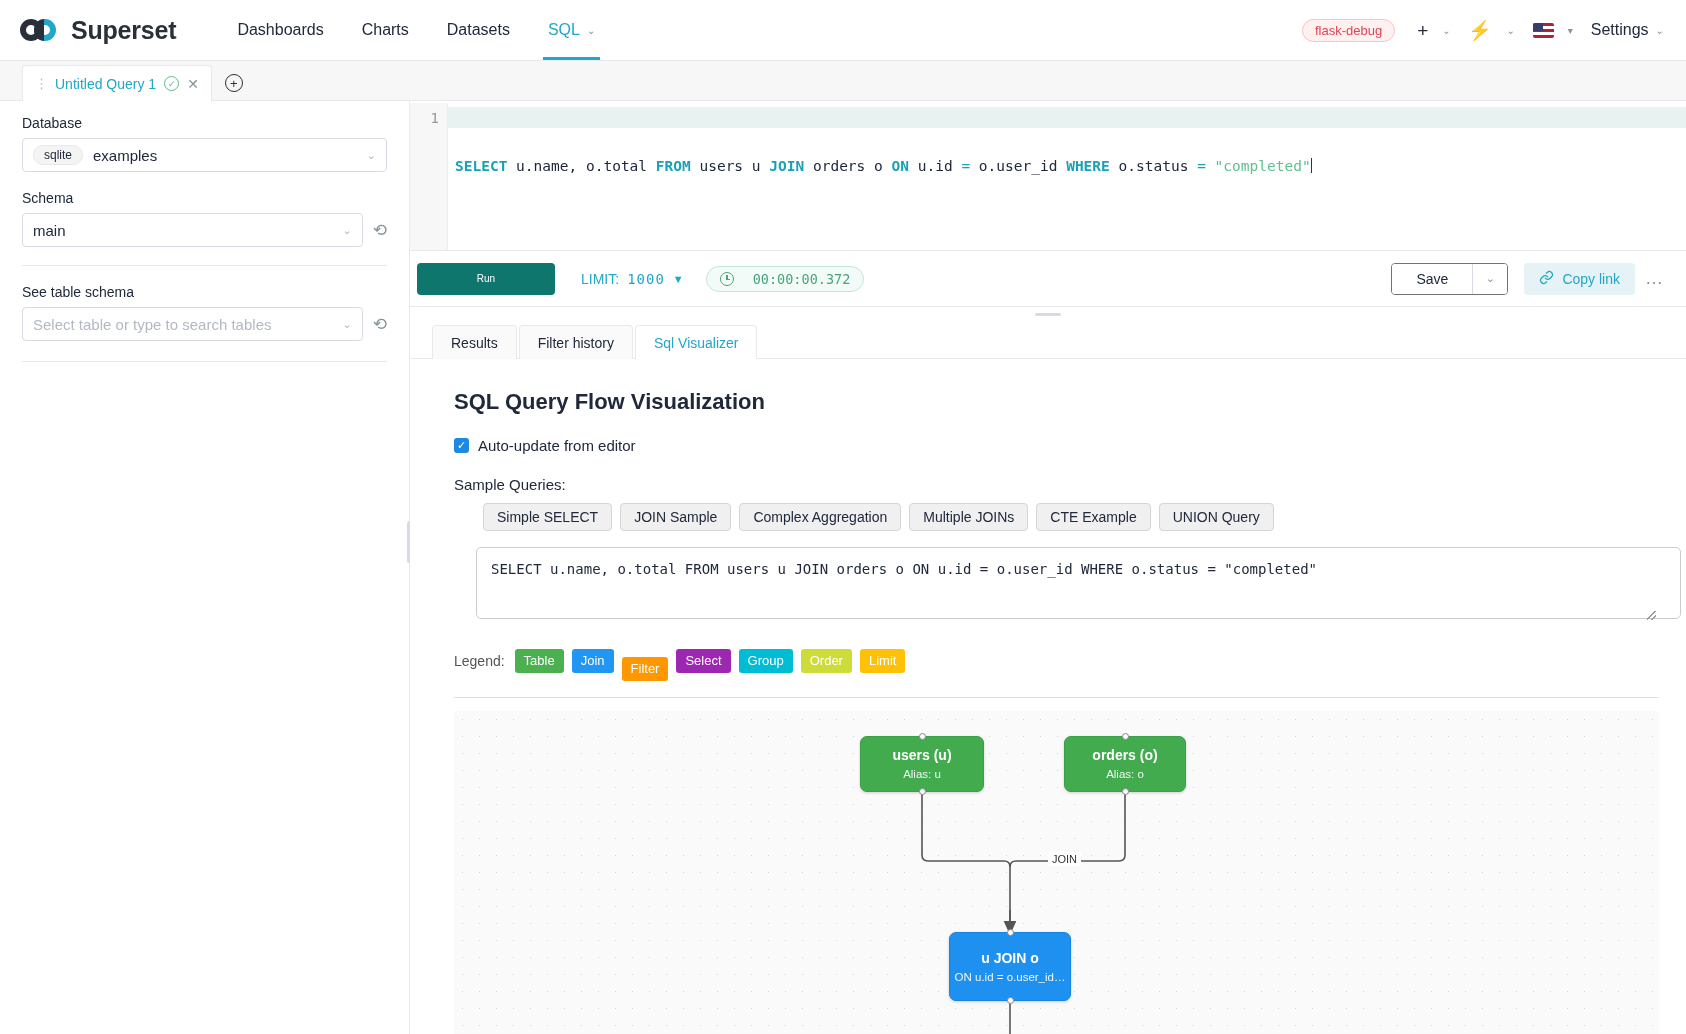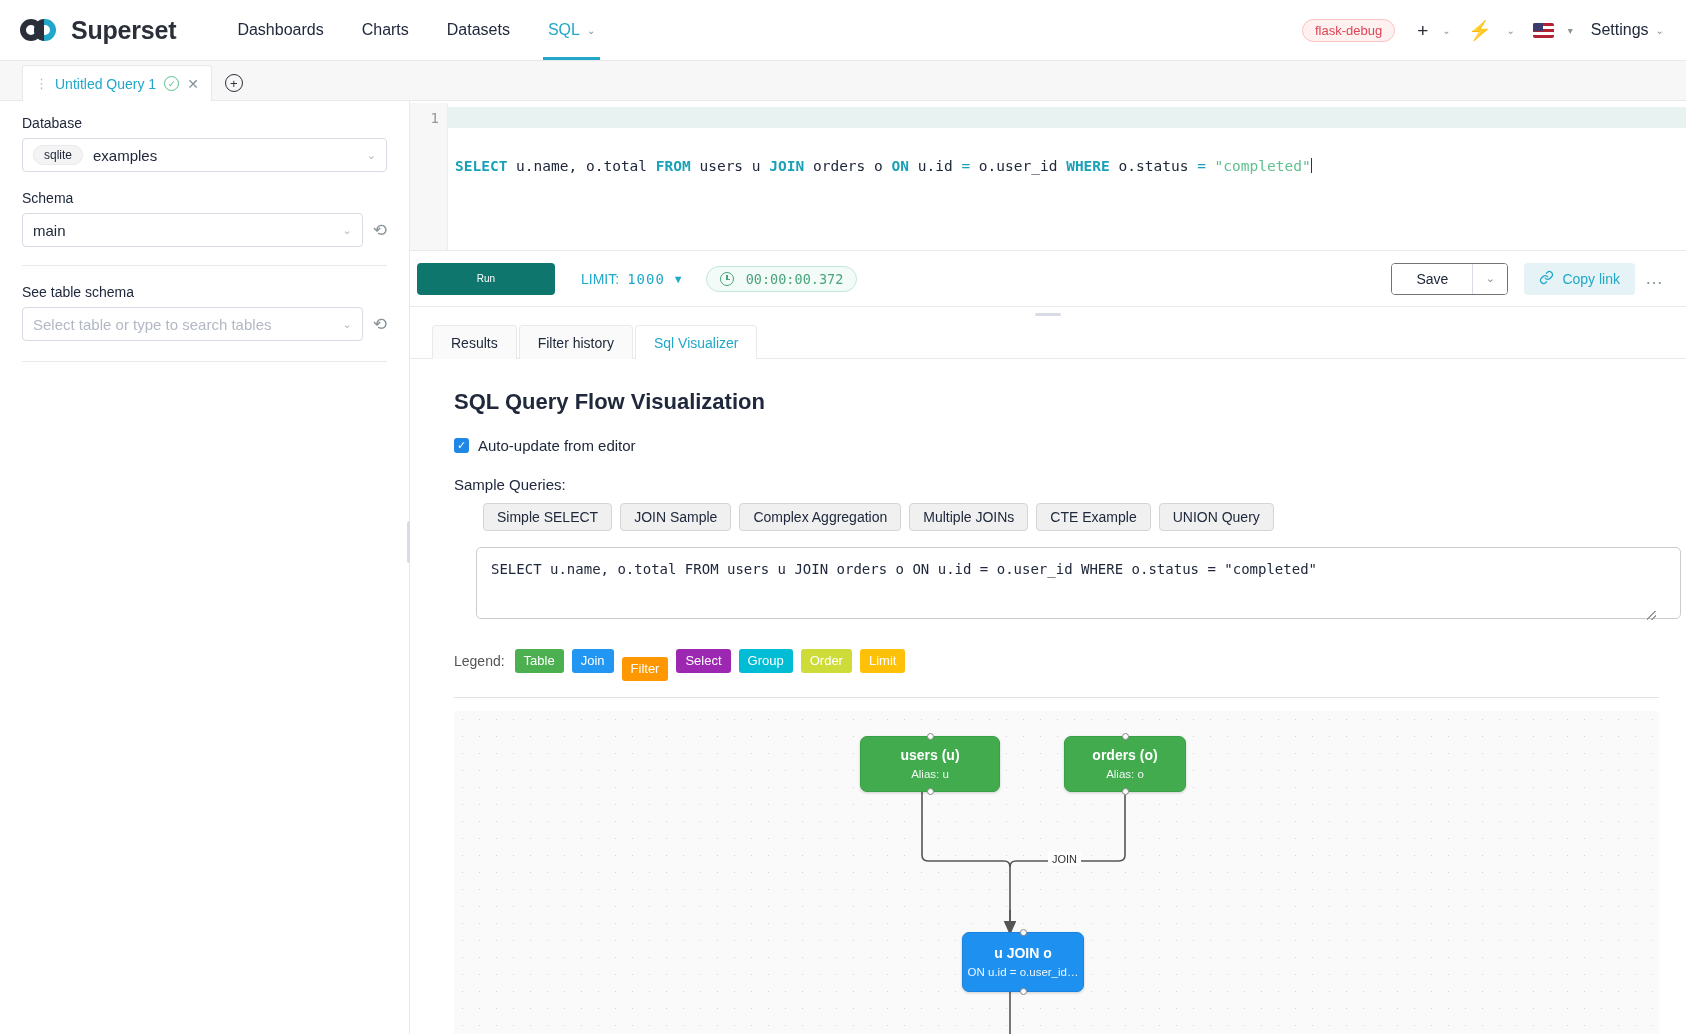--- a/index.html
+++ b/index.html
@@ -163,21 +163,21 @@
     font-family: Liberation Sans, sans-serif;
   }
   .limit-ctl {
     display: flex; align-items: center; gap: 8px; margin-left: 26px;
     color: #20a7c9; font-size: 14px; cursor: pointer;
   }
   .limit-ctl .lbl { color: #20a7c9; }
   .limit-ctl .val { color: #20a7c9; font-family: "DejaVu Sans Mono", monospace; letter-spacing: 1px; }
   .limit-ctl .tri { font-size: 11px; }
   .timer-chip {
-    display: flex; align-items: center; gap: 12px; margin-left: 22px;
+    display: flex; align-items: center; gap: 19px; margin-left: 22px;
     border: 1px solid #c2e8d5; background: #f2fbf7; border-radius: 14px;
     padding: 4px 13px; color: #4aa37d; font-size: 13.5px;
     font-family: "DejaVu Sans Mono", monospace;
   }
   .clock {
     width: 14px; height: 14px; border-radius: 50%; border: 1.3px solid #4aa37d;
     position: relative; flex: none;
   }
   .clock::before { content:""; position:absolute; left:5.5px; top:2.5px; width:1.3px; height:4.5px; background:#4aa37d; }
   .clock::after  { content:""; position:absolute; left:5.5px; top:6.2px; width:3.6px; height:1.3px; background:#4aa37d; }
@@ -471,33 +471,33 @@
           <defs>
             <marker id="arrow" markerWidth="9" markerHeight="9" refX="4.5" refY="4" orient="auto">
               <path d="M0,0 L9,4 L0,8 z" fill="#555"></path>
             </marker>
           </defs>
         <path d="M468,81 L468,144 Q468,150 474,150 L550,150 Q556,150 556,156 L556,211" stroke="#555" stroke-width="1.6" fill="none"></path>
             <path d="M671,81 L671,144 Q671,150 665,150 L562,150 Q556,150 556,156" stroke="#555" stroke-width="1.6" fill="none"></path>
             <path d="M556,199 L556,217" stroke="#555" stroke-width="1.6" fill="none" marker-end="url(#arrow)"></path>
             <path d="M556,277 L556,347" stroke="#555" stroke-width="1.6" fill="none"></path>
           </svg>
-      <div class="node table-node" style="left: 406px; top: 25px; width: 140px; height: 56px;">
+      <div class="node table-node" style="left: 406px; top: 25px; width: 124px; height: 56px;">
             <span class="port top"></span>
             <div class="n-title">users (u)</div>
             <div class="n-sub">Alias: u</div>
             <span class="port bot"></span>
           </div>
           <div class="node table-node" style="left: 610px; top: 25px; width: 122px; height: 56px;">
             <span class="port top"></span>
             <div class="n-title">orders (o)</div>
             <div class="n-sub">Alias: o</div>
             <span class="port bot"></span>
           </div>
-          <div class="node join-node" style="left: 508px; top: 221px; width: 122px; height: 60px;">
+          <div class="node join-node" style="left: 495px; top: 221px; width: 122px; height: 69px;">
             <span class="port top"></span>
             <div class="n-title">u JOIN o</div>
             <div class="n-sub">ON u.id = o.user_id…</div>
             <span class="port bot"></span>
           </div>
           <div class="edge-label" style="left: 594px; top: 141px;">JOIN</div>
         </div>
     </div>
   </div>
 </div>

